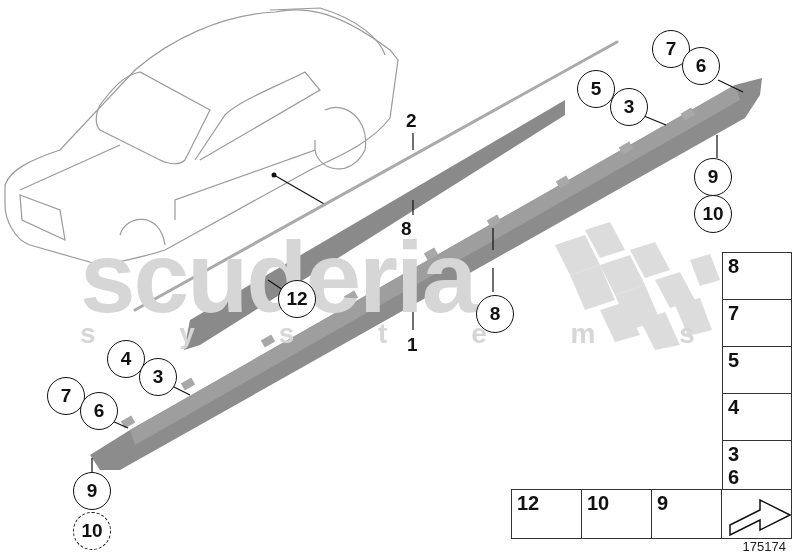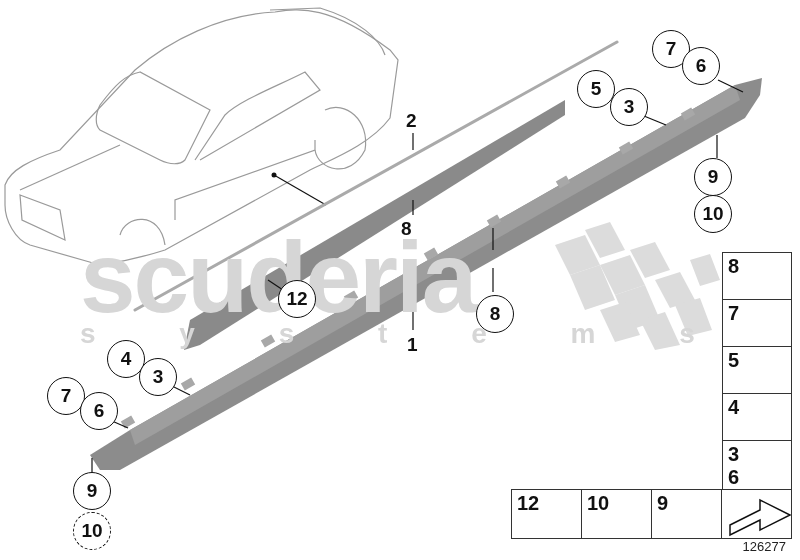--- a/index.html
+++ b/index.html
@@ -140,13 +140,13 @@
 <div class="parts-cell" style="left:581px;top:489px;width:71px;height:50px">
   <span class="cell-num">10</span>
 </div>
 <div class="parts-cell" style="left:651px;top:489px;width:71px;height:50px">
   <span class="cell-num">9</span>
 </div>
 <div class="parts-cell" style="left:721px;top:489px;width:71px;height:50px;background:transparent">
   <span></span>
 </div>
 
-<div class="ref">126277</div>
+<div class="ref">175174</div>
 
 </body></html>

